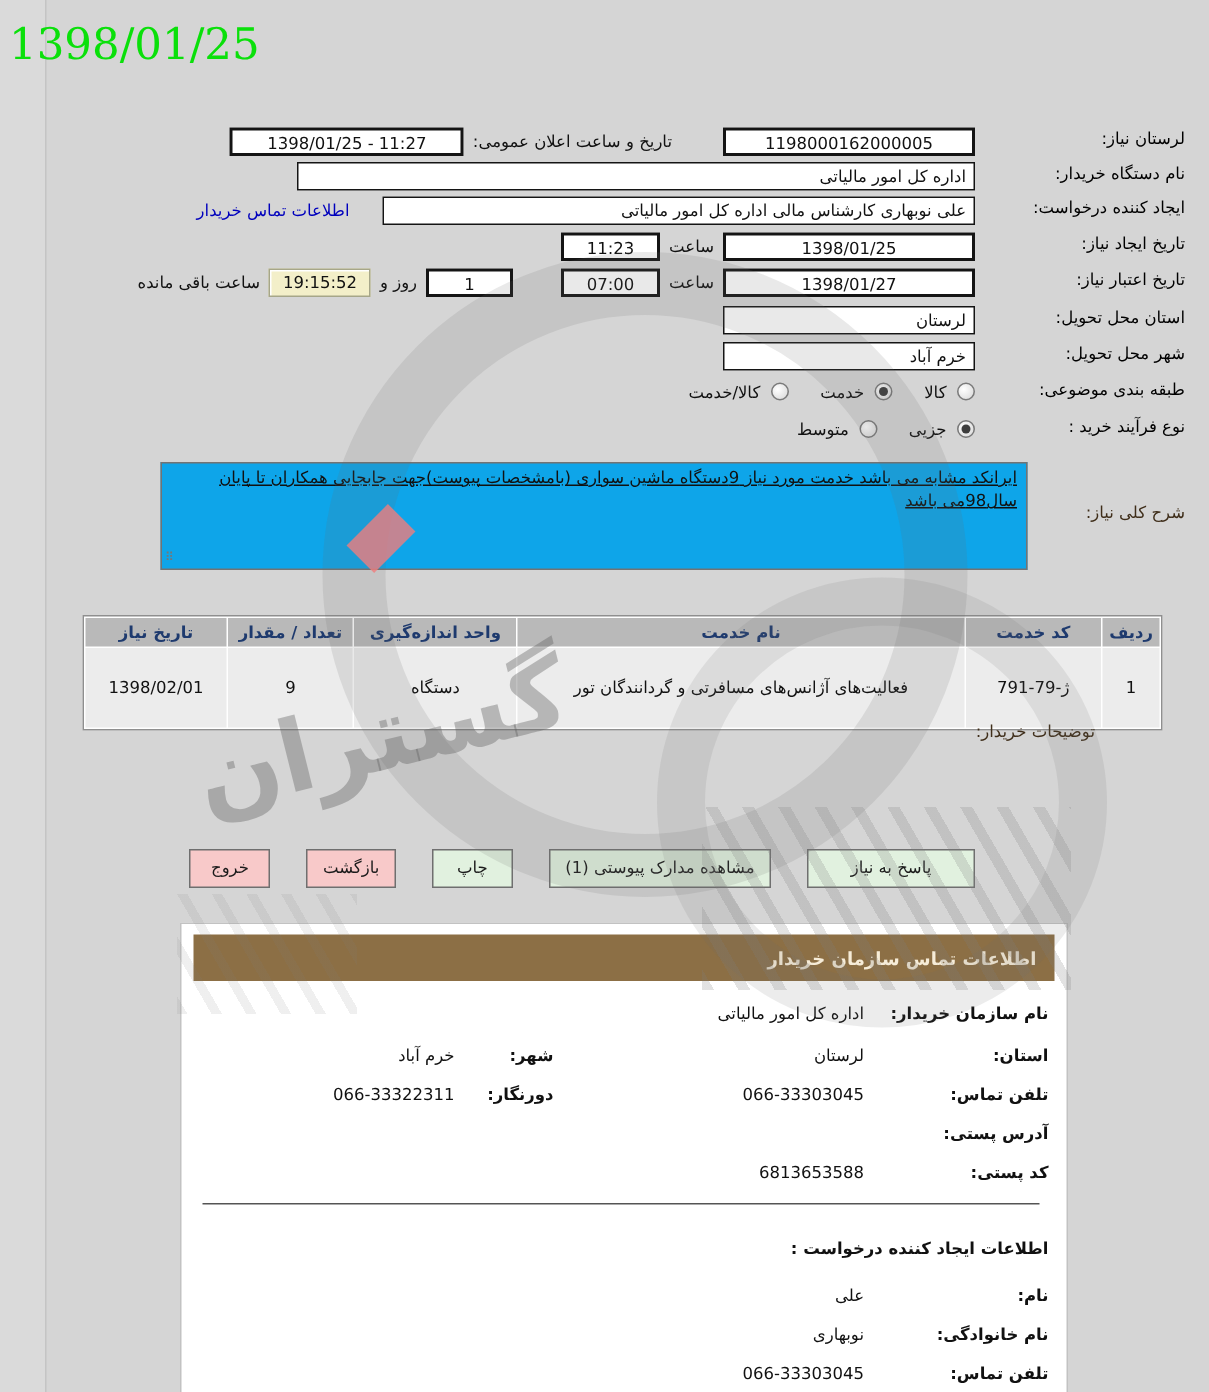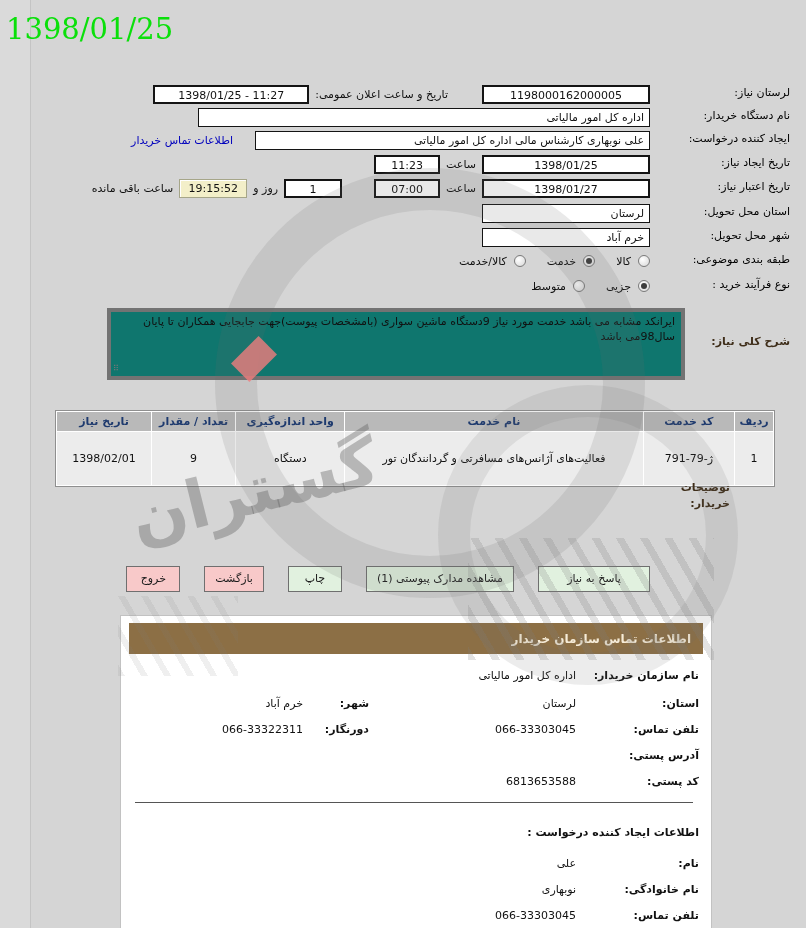--- a/index.html
+++ b/index.html
@@ -18,21 +18,21 @@
     color:#f6ecd8;font-weight:bold;font-size:12px;
     display:flex;align-items:center;padding:0 14px;
   }
   .capture-date{
     position:absolute;left:6px;top:12px;z-index:60;direction:ltr;
     font-family:"DejaVu Serif",serif;font-size:29px;color:#0ae00a;
   }
 
   
   .flabel{position:absolute;right:16px;width:140px;height:18px;line-height:18px;text-align:right;color:#000;}
-  .flabel.b{font-weight:bold;color:#3f2e1a;}
+  .flabel.b{font-weight:normal;color:#3f2e1a;}
   .rowc{position:absolute;right:156px;height:20px;display:flex;align-items:center;gap:6px;}
   .tbox{
     background:#fff;border:1px solid #141414;box-sizing:border-box;
     height:19px;line-height:17px;padding:0 5px;overflow:hidden;white-space:nowrap;
   }
   .thick{border-width:2px;}
   .center{text-align:center;}
   .ltr{direction:ltr;}
   .ltro{direction:ltr;unicode-bidi:bidi-override;}
   .ybox{
@@ -46,22 +46,22 @@
     background:radial-gradient(circle at 35% 35%,#ffffff,#d6d6d6);
     position:relative;display:inline-block;flex:0 0 auto;
   }
   .radio.sel::after{
     content:"";position:absolute;left:2px;top:2px;right:2px;bottom:2px;
     border-radius:50%;background:#3d3d3d;
   }
   .rlabel{margin-left:14px;}
 
   .textarea{
-    position:absolute;background:#0f766e;border:4px solid #737373;box-sizing:border-box;
-    padding:2px 6px;line-height:15px;overflow:hidden;
+    position:absolute;background:#0ea5e9;border:1px solid #737373;box-sizing:border-box;
+    padding:2px 6px;line-height:15px;overflow:hidden;text-decoration:underline;
   }
   .textarea::after{
     content:"⠿";position:absolute;left:2px;bottom:0;font-size:8px;color:#777;
   }
 
   
   .svc-table{position:absolute;right:31px;top:410px;width:720px;border-collapse:separate;border-spacing:1px;background:#ffffff;border:1px solid #8f8f8f;}
   .svc-table th{background:#b9b9b9;color:#1e3a6e;font-weight:bold;font-size:11px;height:19px;padding:0 3px;}
   .svc-table td{background:#ececec;color:#111;font-size:11px;height:19px;text-align:center;padding:17px 3px;white-space:nowrap;}
 

